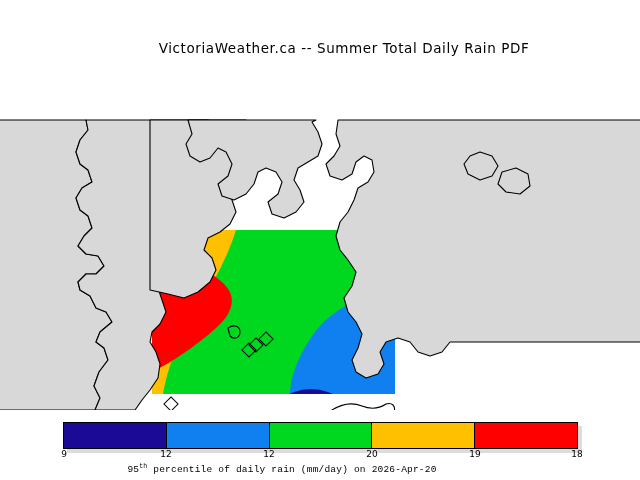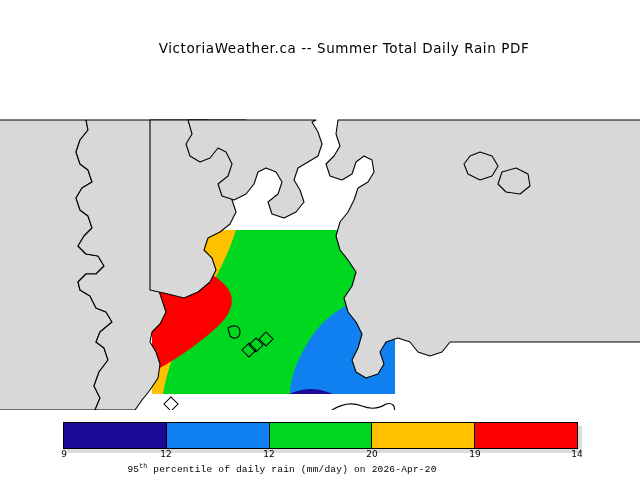--- a/index.html
+++ b/index.html
@@ -247,19 +247,19 @@
       <div class="cb-band" style="background:#ffc000"></div>
       <div class="cb-band" style="background:#ff0000"></div>
     </div>
 
     <div id="cb-ticks">
       <span class="cb-tick" style="left:1px">9</span>
       <span class="cb-tick" style="left:103px">12</span>
       <span class="cb-tick" style="left:206px">12</span>
       <span class="cb-tick" style="left:309px">20</span>
       <span class="cb-tick" style="left:412px">19</span>
-      <span class="cb-tick" style="left:514px">14</span>
+      <span class="cb-tick" style="left:514px">18</span>
     </div>
 
     <div id="cb-caption"><span>95</span><sup>th</sup><span> percentile of daily rain (mm/day) on 2026-Apr-20</span></div>
   </div>
 
 </div>
 
 </body></html>

